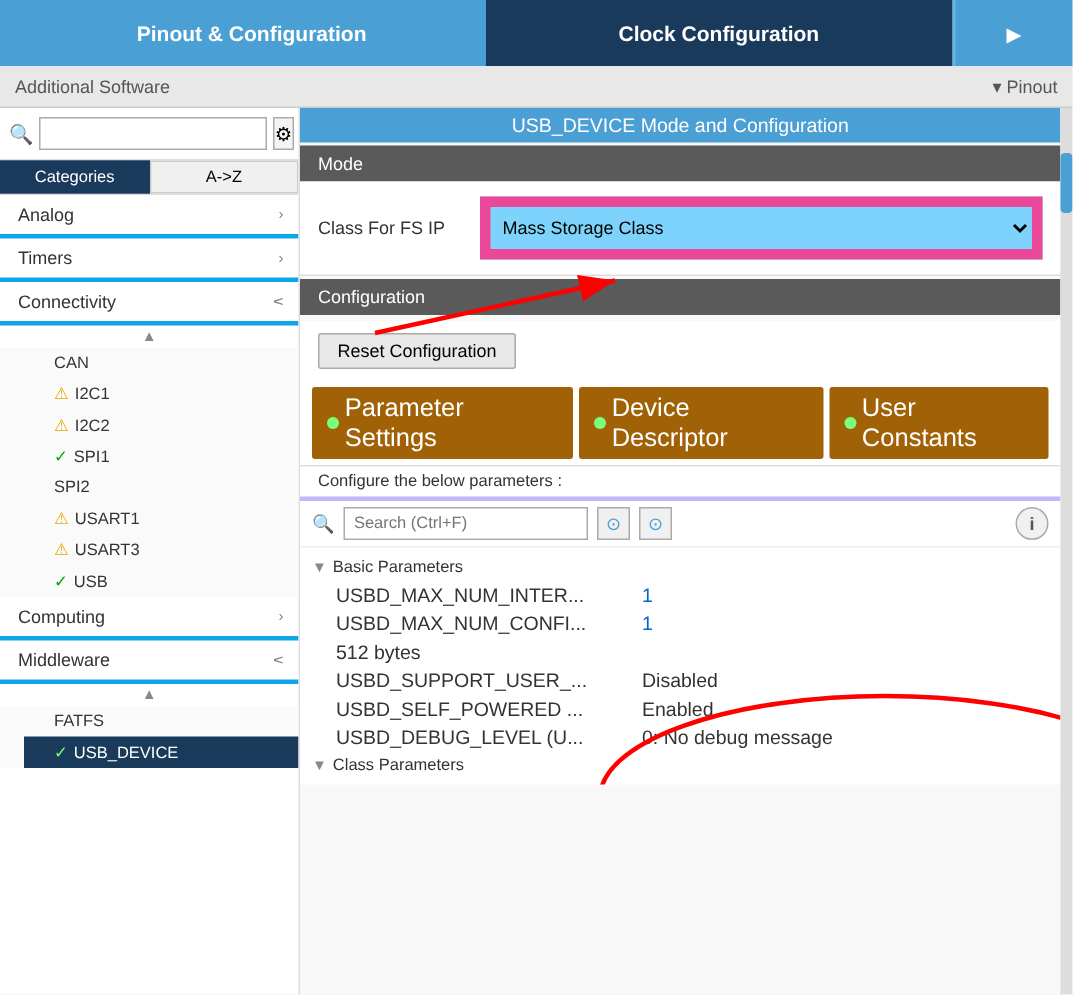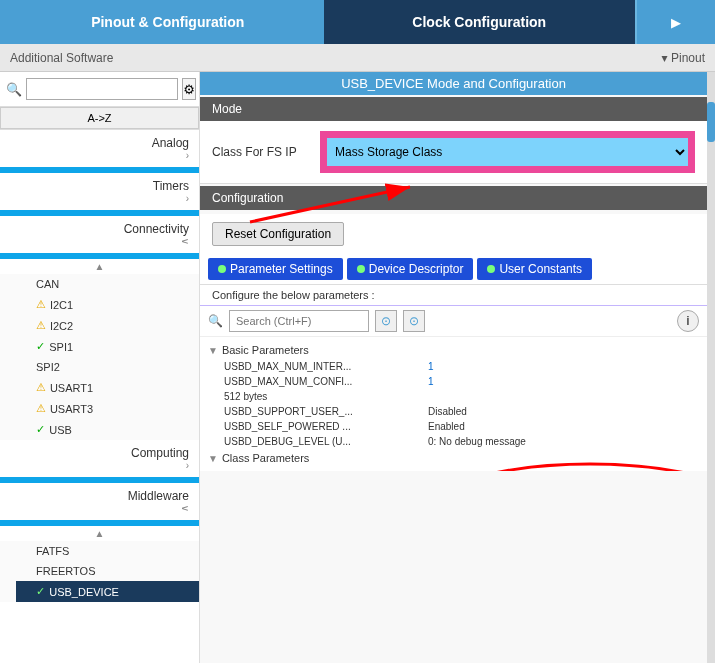--- a/index.html
+++ b/index.html
@@ -107,28 +107,27 @@
       color: white;
       border-color: #1a3a5c;
     }
 
     .sidebar-section {
       padding: 0;
     }
 
     .sidebar-item {
       display: flex;
-      align-items: flex-end;
+      align-items: center;
       justify-content: space-between;
       padding: 6px 10px 6px 12px;
       cursor: pointer;
-      border-bottom: 6px solid #0ea5e9;
+      border-bottom: 3px solid #0ea5e9;
       color: #333;
       font-size: 12px;
-      flex-direction: column;
     }
 
     .sidebar-item .chevron {
       font-size: 10px;
       color: #888;
     }
     .sidebar-item.expanded .chevron { transform: rotate(90deg); }
 
     .sidebar-sub {
       padding-left: 16px;
@@ -229,51 +228,51 @@
       display: flex;
       gap: 4px;
       padding: 4px 8px;
       border-bottom: 1px solid #ddd;
     }
     .config-tab {
       display: flex;
       align-items: center;
       gap: 4px;
       padding: 4px 10px;
-      background: #1d4ed8;
+      background: #a16207;
       color: white;
-      font-size: 12px;
+      font-size: 17px;
       cursor: pointer;
       border-radius: 2px;
     }
     .config-tab .dot {
       width: 8px; height: 8px;
       background: #7aff7a;
       border-radius: 50%;
     }
 
     .config-note {
       padding: 4px 12px;
       font-size: 11px;
       color: #333;
-      border-bottom: 1px solid #c4b5fd;
+      border-bottom: 3px solid #c4b5fd;
     }
 
     .params-search-row {
       display: flex;
       align-items: center;
       padding: 4px 8px;
       gap: 6px;
       border-bottom: 1px solid #eee;
     }
     .params-search {
       border: 1px solid #aaa;
       padding: 3px 6px;
       font-size: 11px;
-      width: 140px;
+      width: 163px;
       height: 22px;
     }
     .nav-btn {
       width: 22px; height: 22px;
       border: 1px solid #aaa;
       background: #f0f0f0;
       cursor: pointer;
       display: flex;
       align-items: center;
       justify-content: center;
@@ -306,21 +305,21 @@
       color: #333;
       cursor: pointer;
       gap: 4px;
     }
     .param-group-header .toggle { color: #888; font-size: 10px; }
 
     .param-row {
       display: flex;
       align-items: center;
       padding: 2px 8px 2px 24px;
-      font-size: 10px;
+      font-size: 13px;
       gap: 4px;
     }
     .param-name { color: #333; min-width: 200px; }
     .param-value { color: #0066cc; }
     .param-value.text-val { color: #333; }
 
     .content-wrapper {
       position: relative;
     }
   </style>
@@ -350,20 +349,23 @@
 
     <div class="sidebar">
 
       <div class="sidebar-search">
         <span style="font-size:13px; color:#888;">🔍</span>
         <input class="search-input" type="text" placeholder="" style="">
         <button class="gear-btn">⚙</button>
       </div>
 
       <div class="sidebar-tabs">
+        <div class="sidebar-tab active">
+          <span>Categories</span>
+        </div>
         <div class="sidebar-tab">
           <span>A-&gt;Z</span>
         </div>
       </div>
 
       <div class="sidebar-section">
 
         <div class="sidebar-item">
           <span>Analog</span>
           <span class="chevron">›</span>
@@ -422,23 +424,20 @@
         <div class="sidebar-item expanded">
           <span>Middleware</span>
           <span class="chevron">∨</span>
         </div>
 
         <div class="scroll-arrow">▲</div>
 
         <div class="sidebar-sub">
           <div class="sidebar-sub-item">
             <span>FATFS</span>
-          </div>
-          <div class="sidebar-sub-item">
-            <span>FREERTOS</span>
           </div>
           <div class="sidebar-sub-item selected">
             <span class="icon-check">✓</span>
             <span>USB_DEVICE</span>
           </div>
         </div>
 
       </div>
     </div>
 

